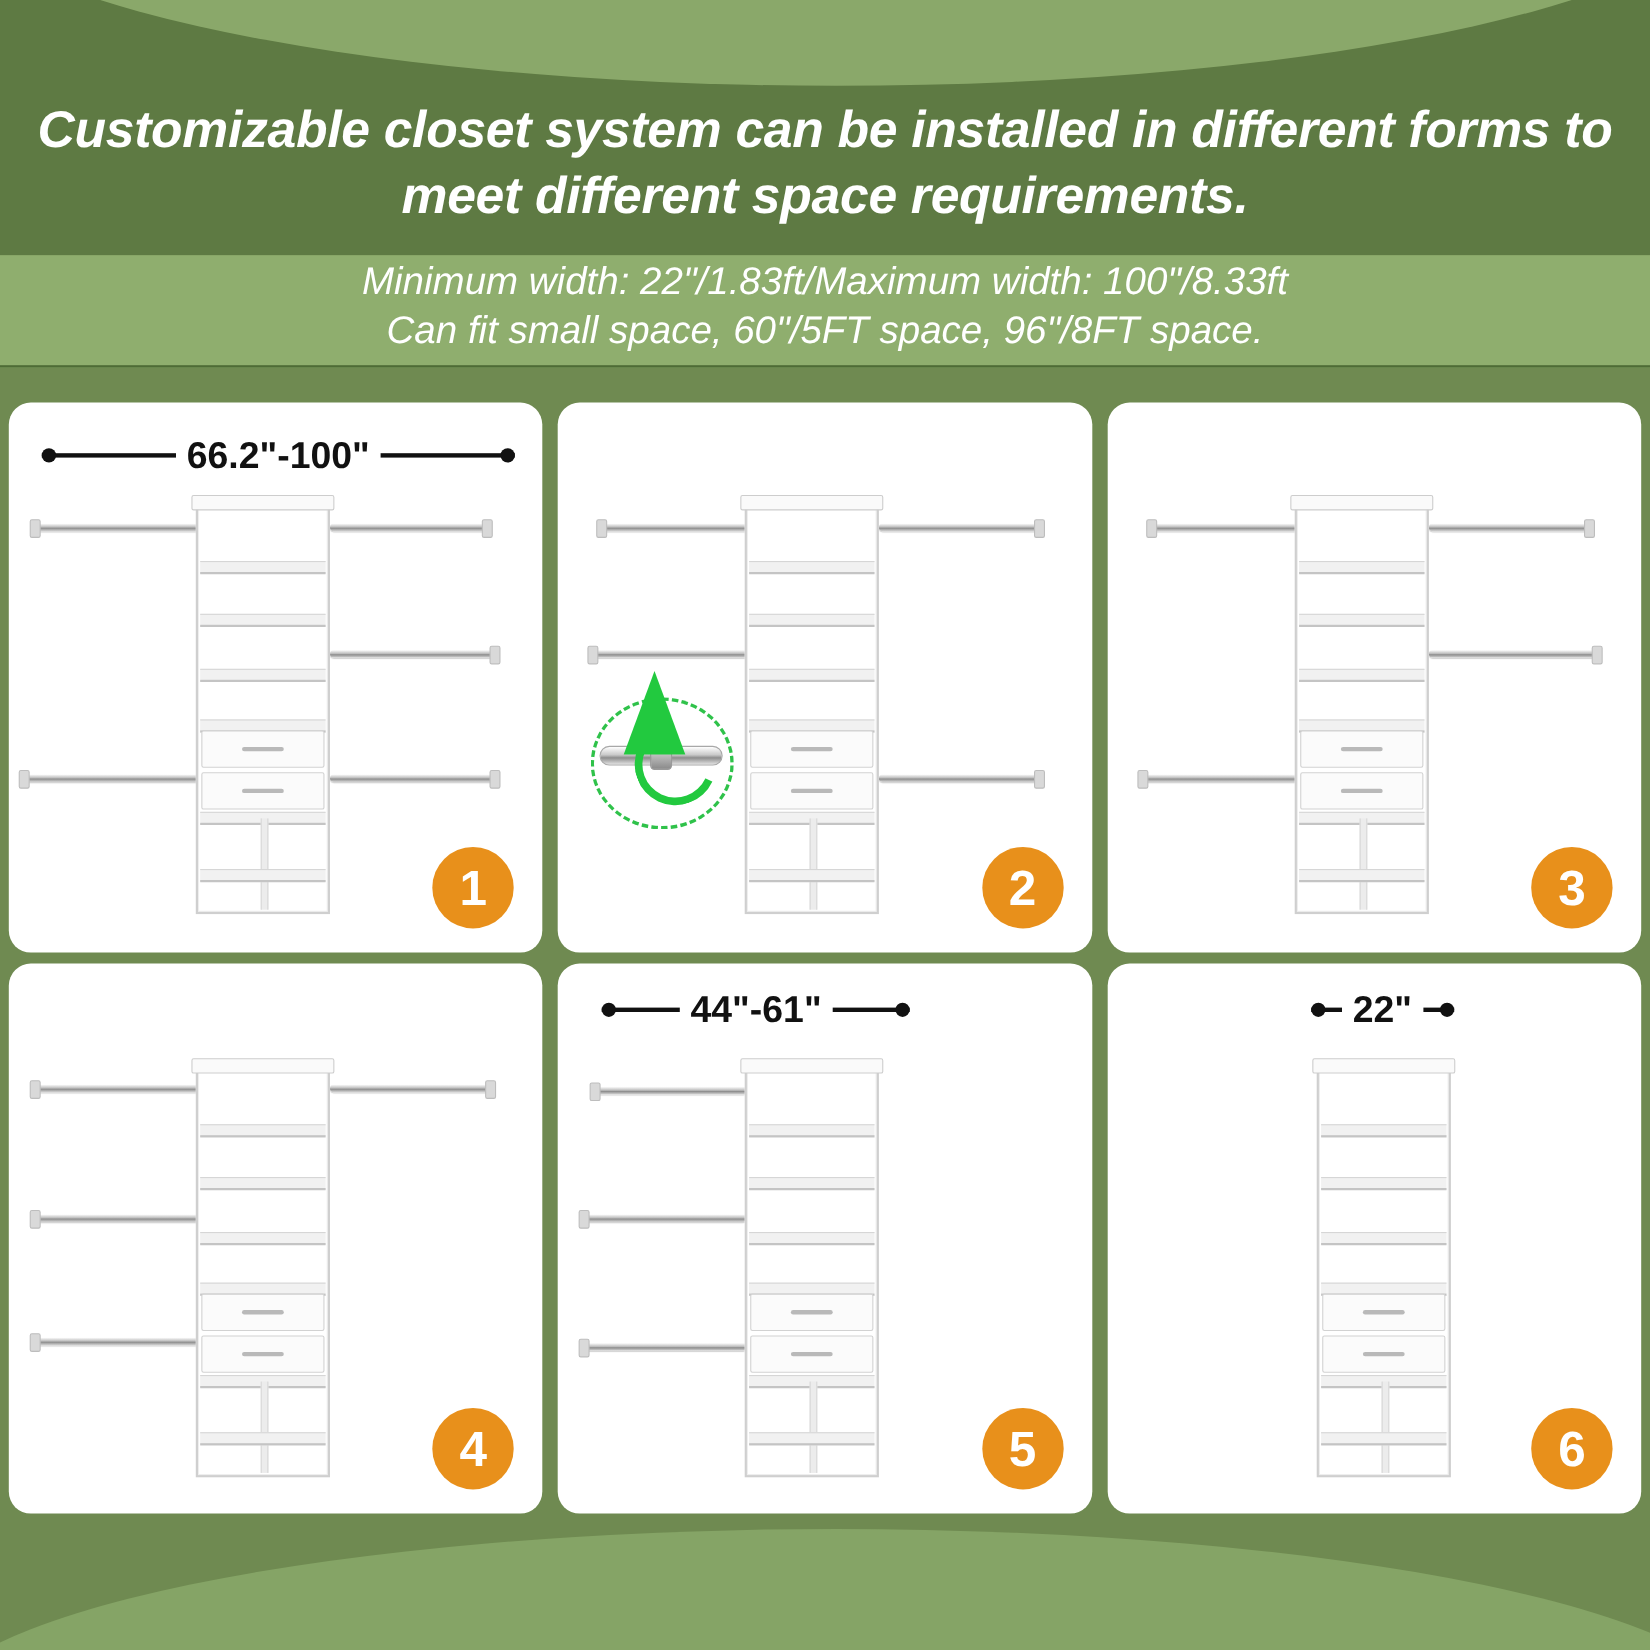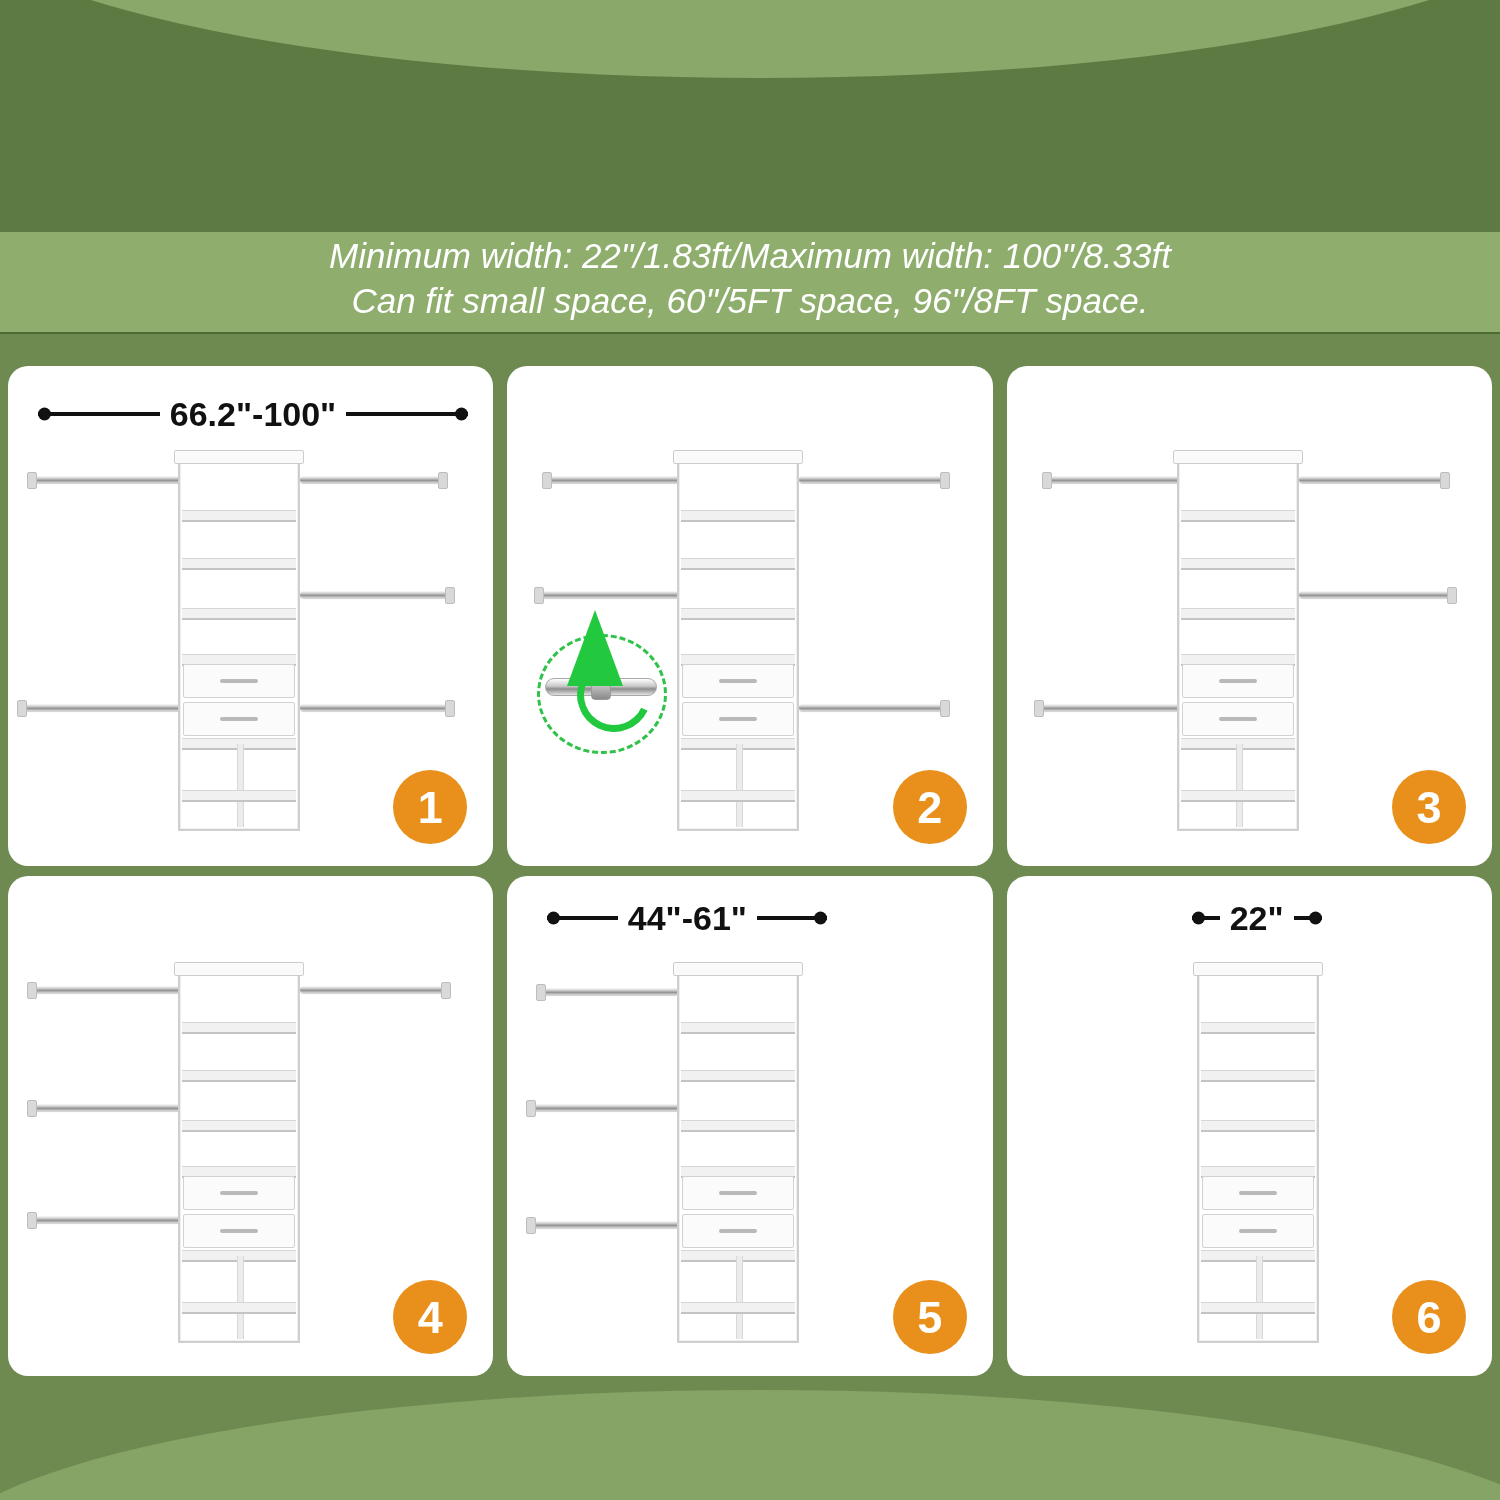--- a/index.html
+++ b/index.html
@@ -328,20 +328,21 @@
 </style>
 </head>
 <body>
 
 <div class="poster">
 
   <div class="header-band">
     <div class="header-swoosh2"></div>
     <div class="header-swoosh"></div>
   </div>
+  <div class="headline">Customizable closet system can be installed in different forms to meet different space requirements.</div>
 
   <div class="subband"></div>
   <div class="subline one">Minimum width: 22"/1.83ft/Maximum width: 100"/8.33ft</div>
   <div class="subline two">Can fit small space, 60"/5FT space, 96"/8FT space.</div>
 
   <div class="footer-swoosh"></div>
 
   <div class="grid">
 
     <div class="card">

